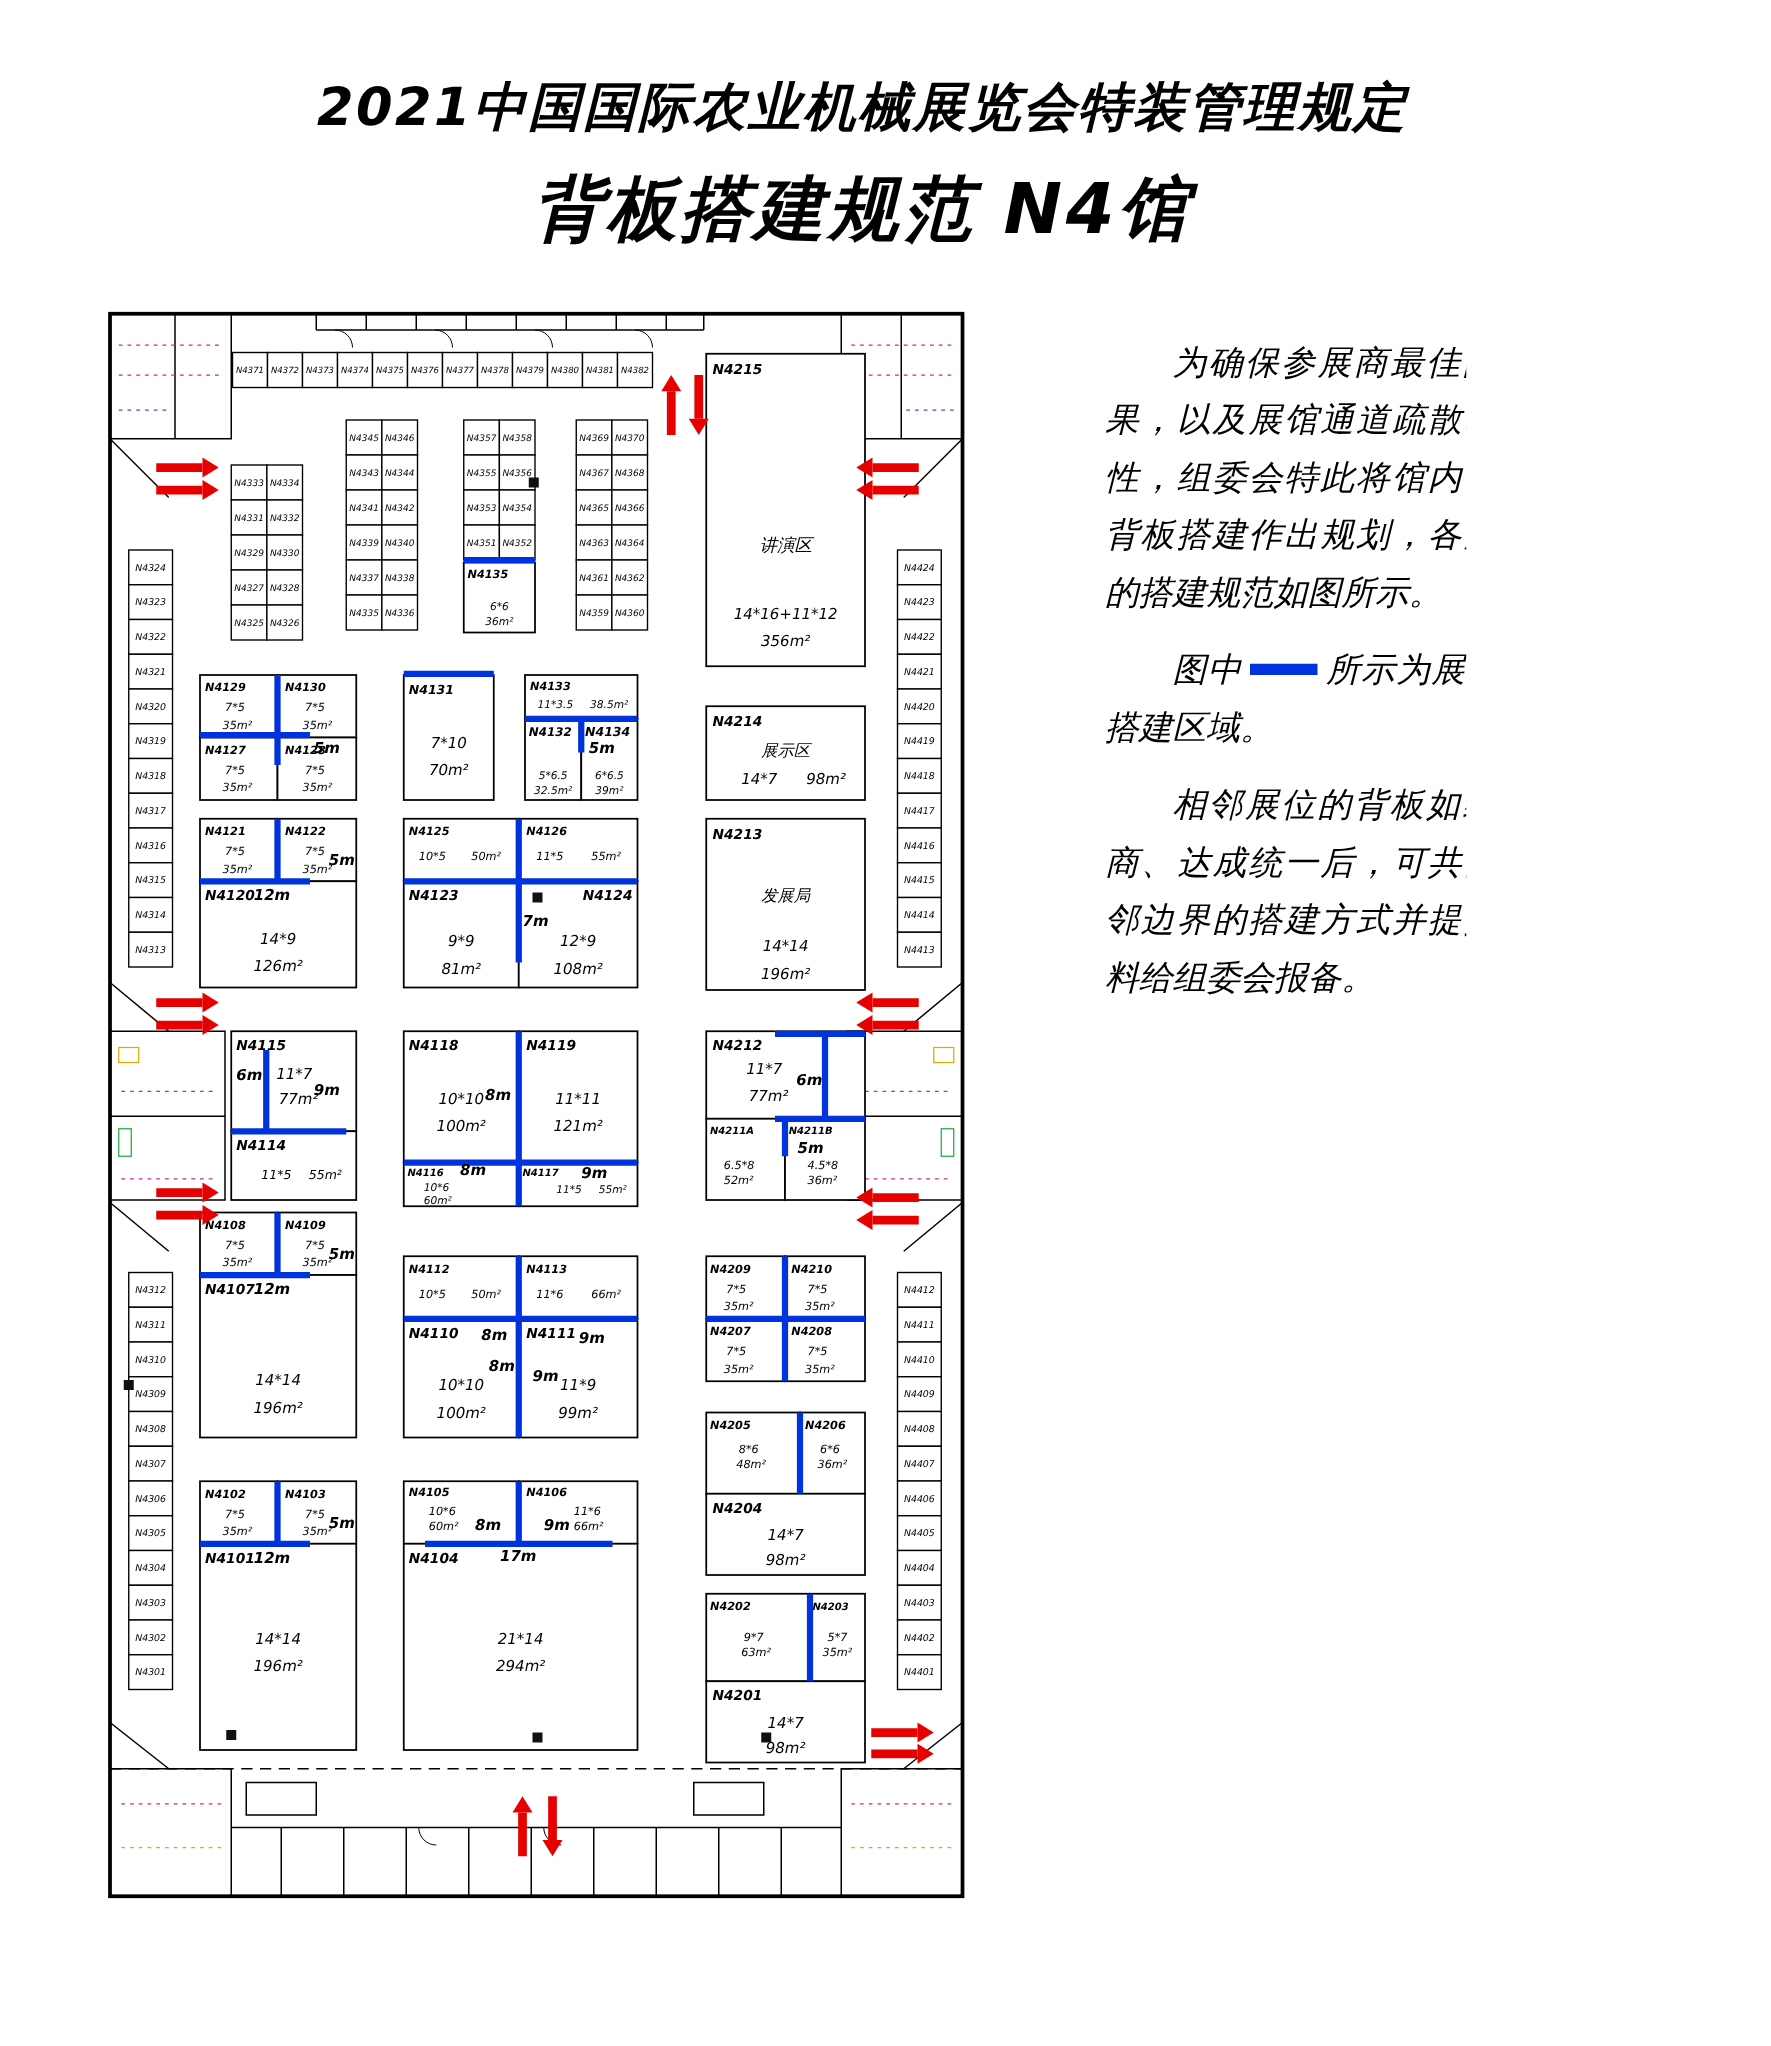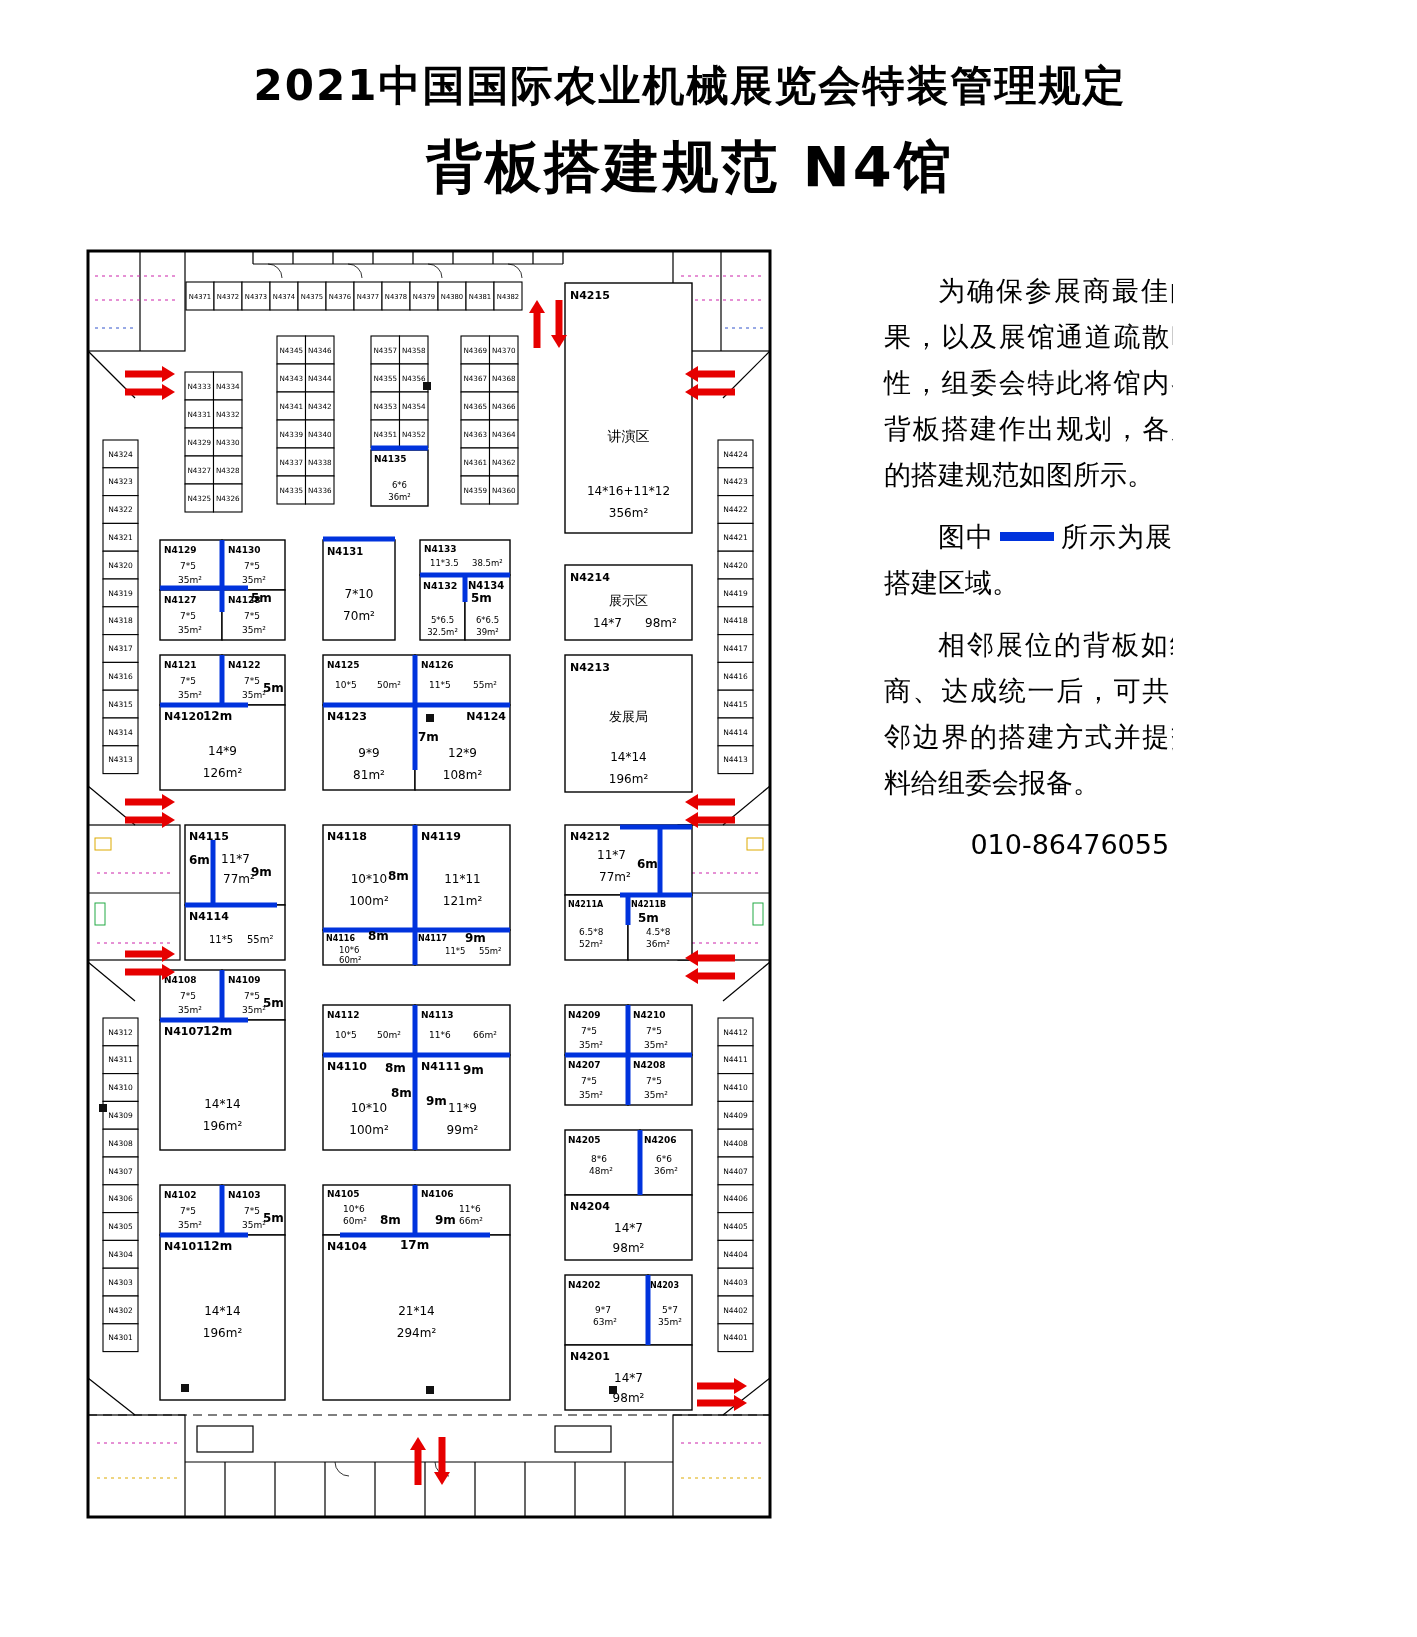--- a/index.html
+++ b/index.html
@@ -1,18 +1,18 @@
 <!DOCTYPE html>
 <html><head>
 <meta charset="utf-8">
 <style>
   *{margin:0;padding:0;box-sizing:border-box;}
   html,body{background:#fff;}
   body{font-family:"DejaVu Sans","Liberation Sans",sans-serif;color:#000;}
-  .page{position:relative;width:1173px;height:1637px;background:#fff;overflow:hidden;}
+  .page{position:relative;width:1173px;height:1637px;background:#fff;overflow:hidden;font-style:italic;}
   .title{position:absolute;left:0;top:58px;width:1380px;text-align:center;font-weight:bold;}
   .title .t1{font-size:42px;letter-spacing:2px;}
   .title .t2{font-size:56px;margin-top:16px;letter-spacing:3px;}
   #floorplan-svg{position:absolute;left:85px;top:248px;width:688px;height:1272px;}
   #floorplan-svg text{font-family:"DejaVu Sans","Liberation Sans",sans-serif;fill:#000;}
   .cell{fill:#fff;stroke:#000;stroke-width:1.1;}
   .booth{fill:#fff;stroke:#000;stroke-width:1.4;}
   .notes{position:absolute;left:868px;top:252px;width:432px;font-size:27px;line-height:46px;text-align:justify;}
   .notes p{text-indent:2em;margin:16px;}
   .notes .phone{text-indent:3.2em;}
@@ -606,16 +606,15 @@
       <line x1="612" y1="1138" x2="649" y2="1138" stroke="#e60000" stroke-width="7"></line>
       <polygon points="662,1138 649,1146 649,1130" fill="#e60000"></polygon>
       <line x1="612" y1="1155" x2="649" y2="1155" stroke="#e60000" stroke-width="7"></line>
       <polygon points="662,1155 649,1163 649,1147" fill="#e60000"></polygon>
     </svg>
 
   <div class="notes">
     <p>为确保参展商最佳的展示效果，以及展馆通道疏散时的安全性，组委会特此将馆内各展位的背板搭建作出规划，各展位背板的搭建规范如图所示。</p>
     <p><span>图中</span><span class="bar" style="background: rgb(0, 51, 221);"></span><span>所示为展位背板可搭建区域。</span></p>
     <p>相邻展位的背板如经双方协商、达成统一后，可共同规划相邻边界的搭建方式并提交说明资料给组委会报备。</p>
-    <p class="phone">010-86476055</p>
   </div>
 
 </div>
 
 </body></html>

